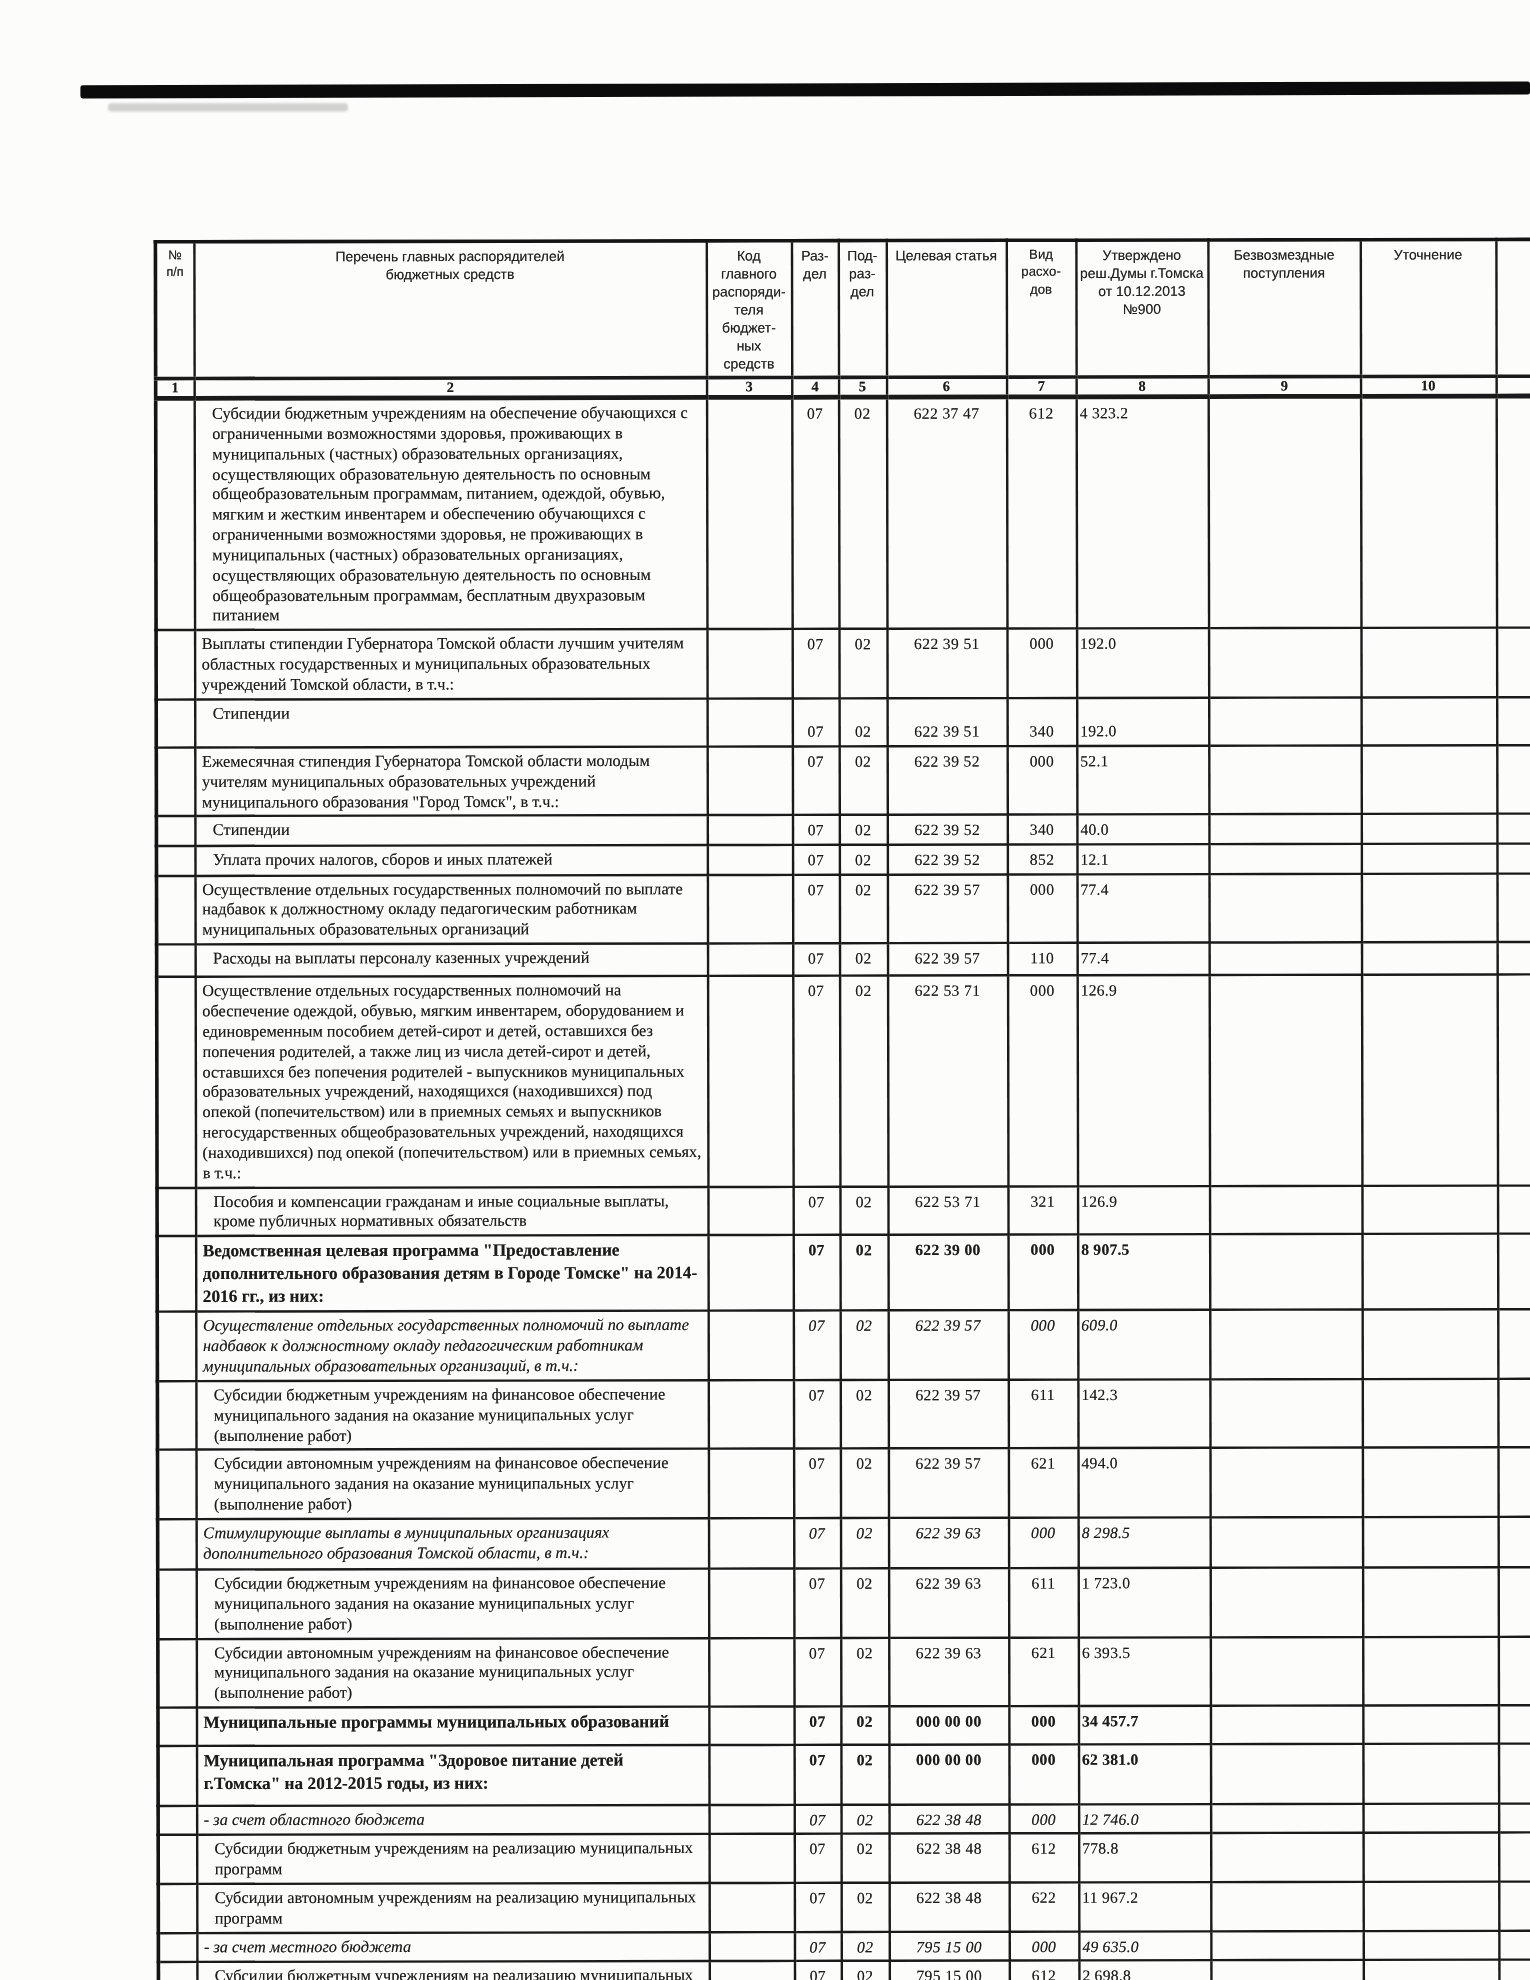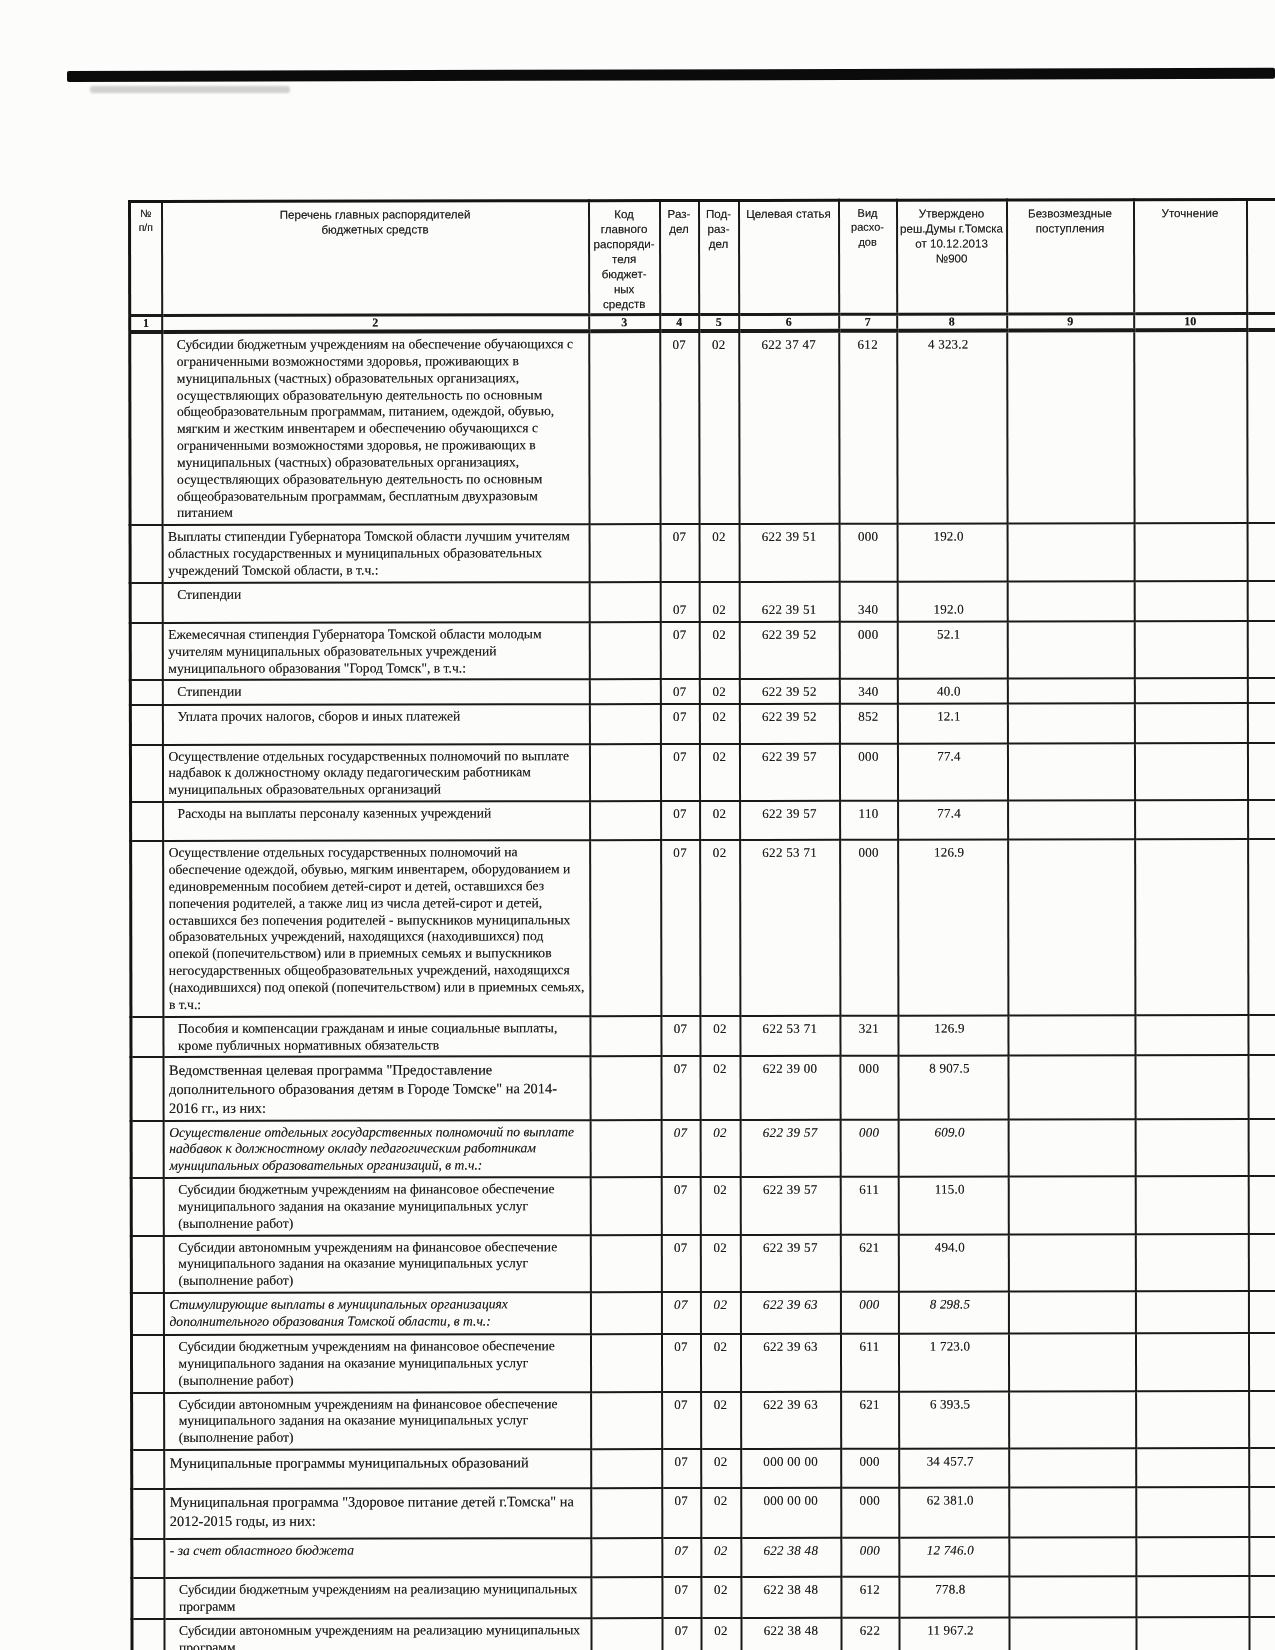--- a/index.html
+++ b/index.html
@@ -49,26 +49,26 @@
     font-size:12px;font-weight:bold;text-align:center;
     padding:0;line-height:1.05;border-bottom-width:4px;
     font-family:"Liberation Serif", serif;
   }
   
   td{font-size:13.6px;line-height:1.24;vertical-align:top;}
   td.c-num{padding:1px;}
   td.c-name{padding:3px 4px 2px 5px;text-align:left;}
   td.c-name.indent{padding-left:14px;}
   td.c-mid{text-align:center;padding-top:4px;font-size:13px;letter-spacing:0.3px;}
-  td.c-approved{text-align:center;padding:4px 9px 17px 2px;font-size:13px;letter-spacing:0.2px;}
+  td.c-approved{text-align:left;padding:4px 9px 2px 2px;font-size:13px;letter-spacing:0.2px;}
   td.c-blank{padding:0;}
   
   .cut-col{border-right:0 !important;}
   
-  tr.bold td{font-weight:normal;margin-left:48px;}
+  tr.bold td{font-weight:bold;margin-left:48px;}
   tr.bold td.c-name{font-size:14.4px;line-height:1.3;}
   tr.italic td{font-style:italic;}
   tr.val-bottom td.c-mid, tr.val-bottom td.c-approved{vertical-align:bottom;padding-bottom:3px;}
 </style>
 </head>
 <body>
 
 <div class="page">
 
   <div class="top-rule"></div>
@@ -289,21 +289,21 @@
           <td class="c-blank cut-col"></td>
         </tr>
         <tr class="normal" style="height: 50px;">
           <td class="c-num c-blank"></td>
           <td class="c-name indent">Субсидии бюджетным учреждениям на финансовое обеспечение муниципального задания на оказание муниципальных услуг (выполнение работ)</td>
           <td class="c-blank"></td>
           <td class="c-mid">07</td>
           <td class="c-mid">02</td>
           <td class="c-mid">622 39 57</td>
           <td class="c-mid">611</td>
-          <td class="c-approved">115.0</td>
+          <td class="c-approved">142.3</td>
           <td class="c-blank"></td>
           <td class="c-blank"></td>
           <td class="c-blank cut-col"></td>
         </tr>
         <tr class="normal" style="height: 50px;">
           <td class="c-num c-blank"></td>
           <td class="c-name indent">Субсидии автономным учреждениям на финансовое обеспечение муниципального задания на оказание муниципальных услуг (выполнение работ)</td>
           <td class="c-blank"></td>
           <td class="c-mid">07</td>
           <td class="c-mid">02</td>

